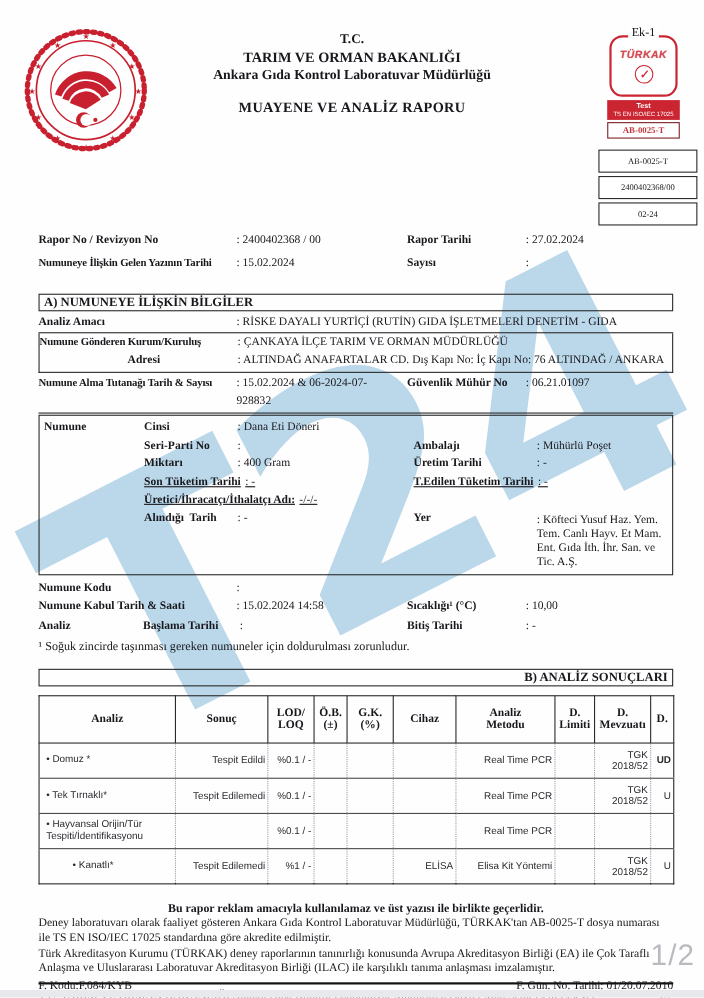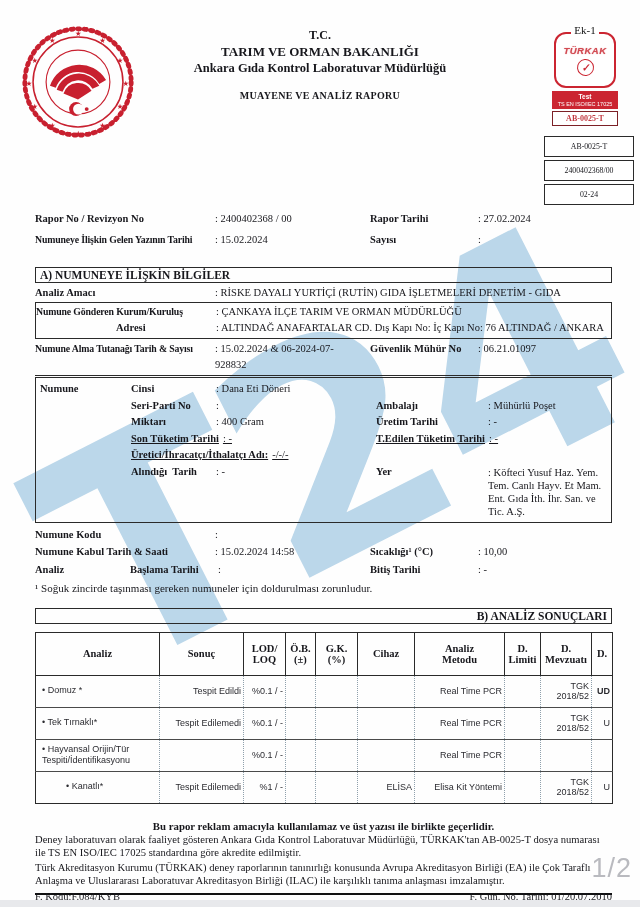--- a/index.html
+++ b/index.html
@@ -17,21 +17,21 @@
     pointer-events:none;user-select:none;
   }
   .layer{position:relative;z-index:1;}
   
   .header{position:relative;height:208px;}
   .seal{position:absolute;left:20px;top:24px;}
   .titles{position:absolute;left:0;right:0;top:28px;text-align:center;font-weight:bold;}
   .t-tc{font-size:12px;}
   .t-min{font-size:13px;margin-top:1px;}
   .t-dir{font-size:12.5px;margin-top:1px;}
-  .t-rep{font-size:10px;margin-top:14px;letter-spacing:.3px;}
+  .t-rep{font-size:13px;margin-top:14px;letter-spacing:.3px;}
   .accred{position:absolute;right:8px;top:24px;width:94px;display:flex;flex-direction:column;align-items:center;}
   .ek1{font-size:11px;color:#111;background:#fff;position:relative;z-index:2;padding:0 3px;}
   .tk-box{width:58px;height:52px;border:2px solid #cb2531;border-radius:12px;margin-top:-4px;
     display:flex;flex-direction:column;align-items:center;justify-content:center;background:#fff;font-style:italic;}
   .tk-brand{font-family:"Liberation Sans",sans-serif;font-size:9.5px;font-weight:bold;color:#d24a52;
     letter-spacing:.5px;text-shadow:0 0 1.2px #e08a90;}
   .tk-check{width:15px;height:15px;border:1.6px solid #cb2531;border-radius:50%;margin-top:3px;
     display:flex;align-items:center;justify-content:center;color:#cb2531;font-size:10px;font-weight:bold;
     transform:rotate(-6deg);}
   .iso-box{width:66px;background:#cb2531;color:#fff;text-align:center;font-family:"Liberation Sans",sans-serif;

